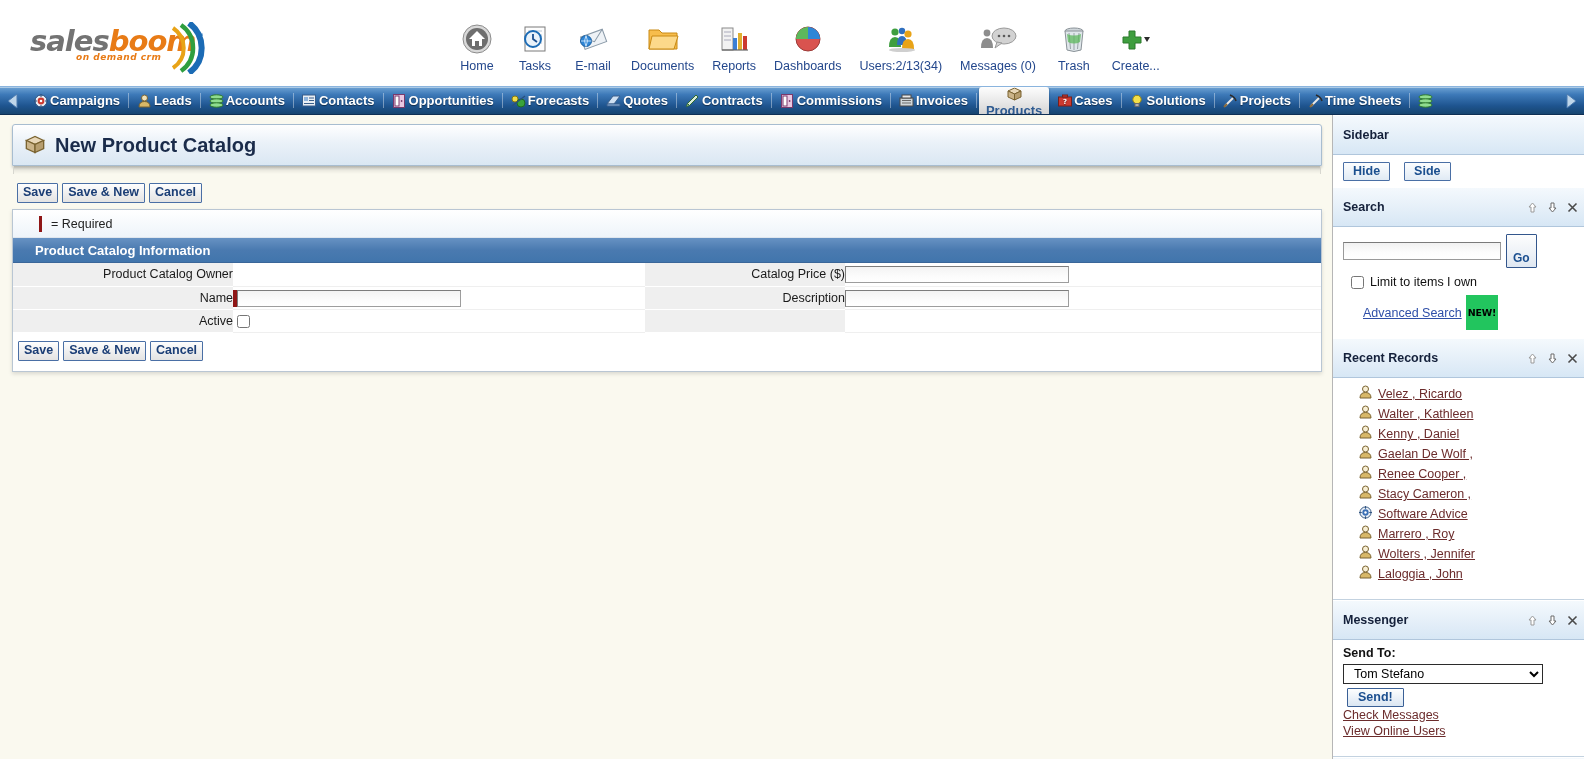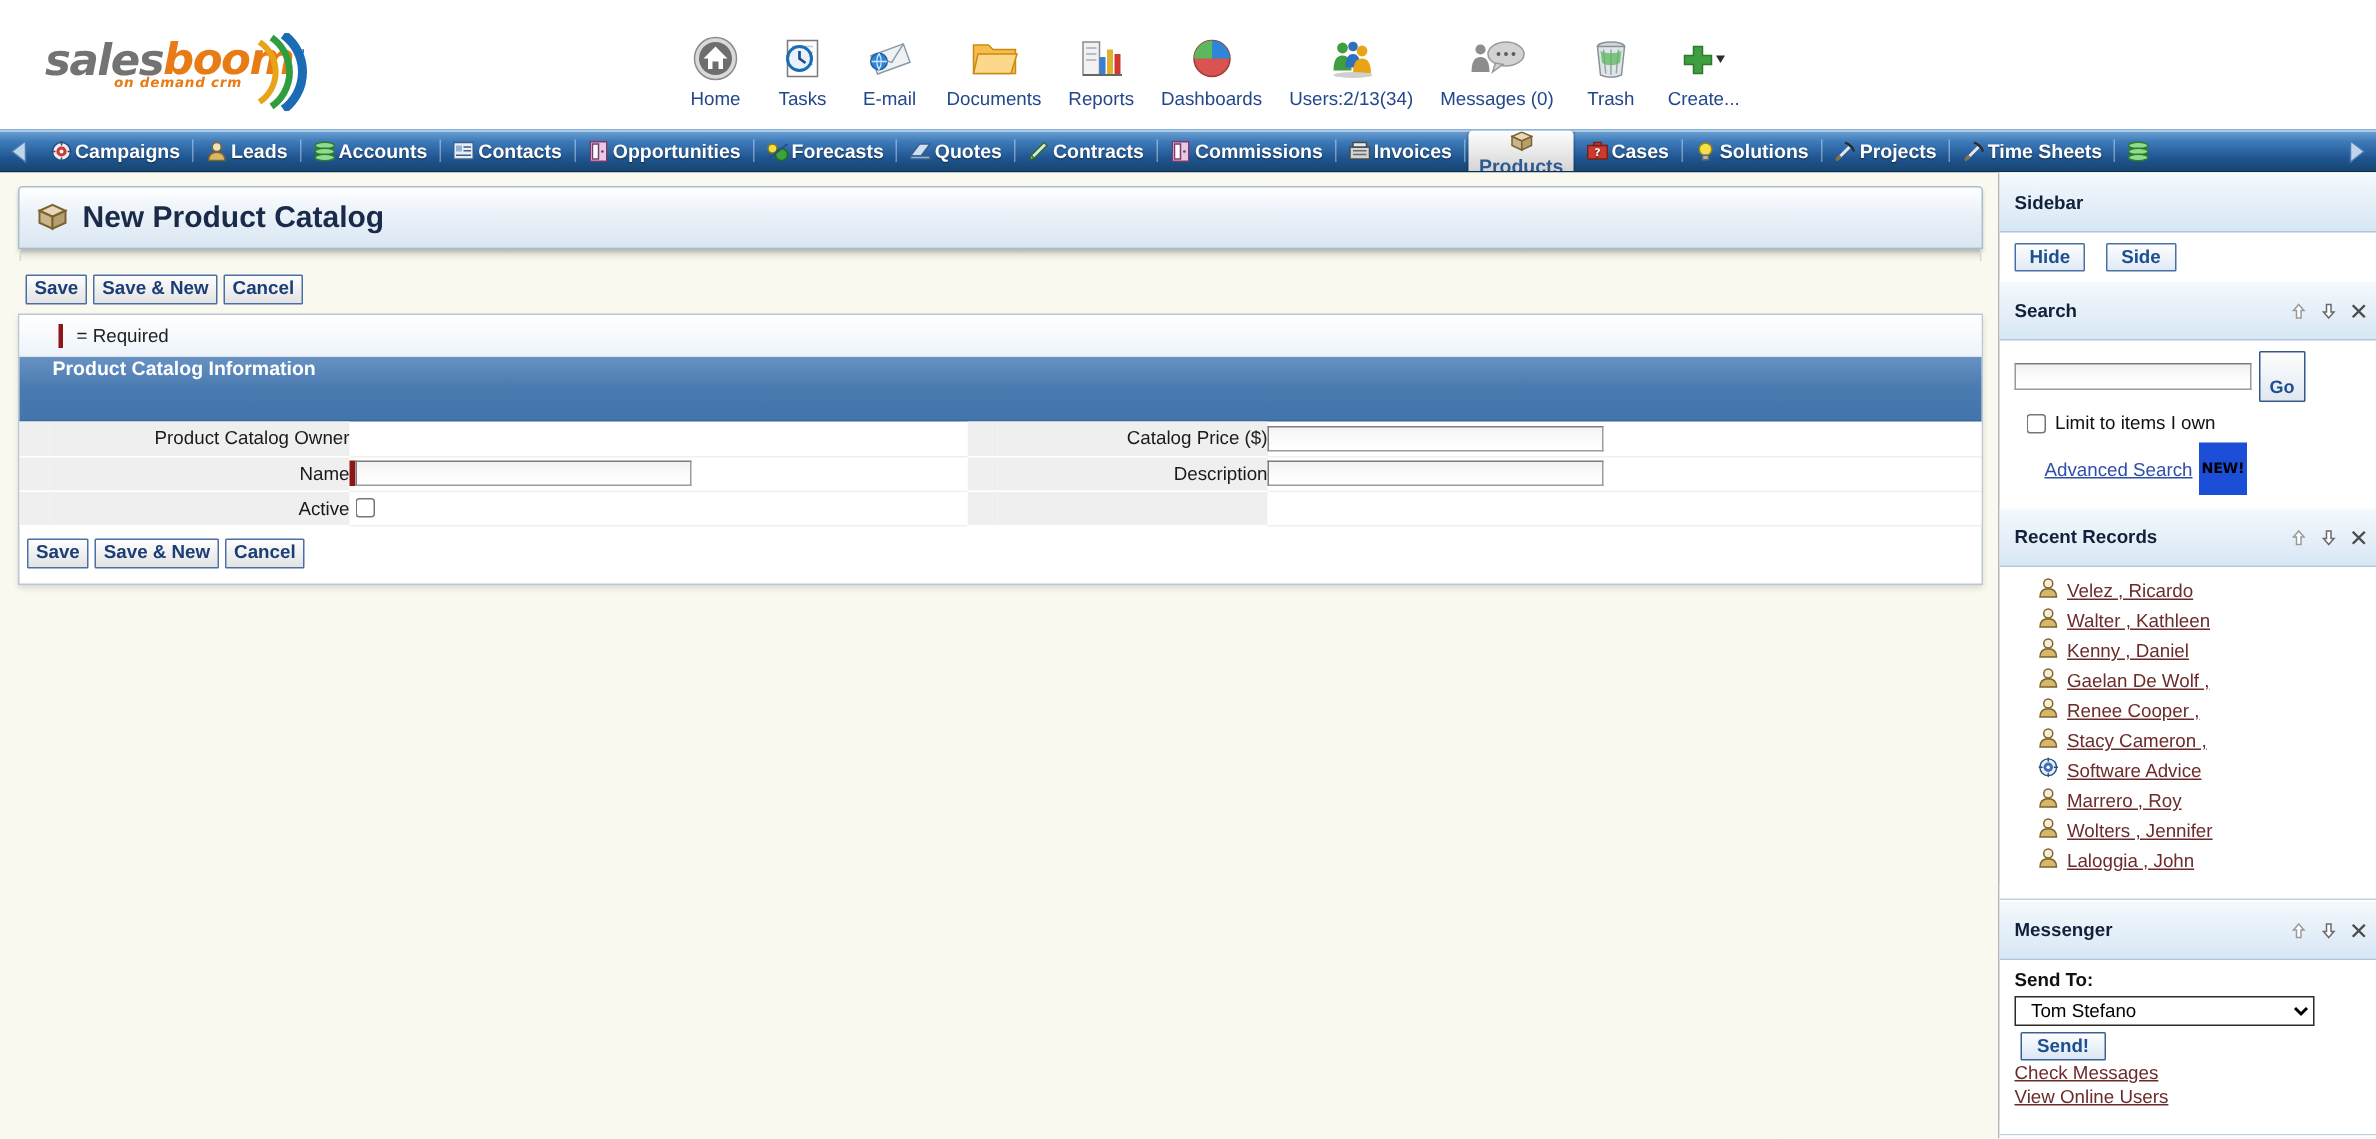--- a/index.html
+++ b/index.html
@@ -214,23 +214,23 @@
     width: 3px; height: 16px;
     background: #8f1616;
   }
   .req-text { margin-left: 16px; }
 
   .section-head {
     background: linear-gradient(to bottom,#6792c3 0%, #4a7ab0 50%, #4175ac 100%);
     color: #ffffff;
     font-weight: bold;
     font-size: 13px;
-    height: 43px;
+    height: 25px;
     display: flex;
-    align-items: flex-start;
+    align-items: center;
     padding-left: 22px;
     border-bottom: 1px solid #3a6699;
   }
 
   table.formtbl {
     width: 100%;
     border-collapse: collapse;
     table-layout: fixed;
   }
   table.formtbl td { padding: 0; }
@@ -332,21 +332,21 @@
     font-weight:bold;
     font-size: 12px;
     padding: 16px 6px 2px 6px;
     cursor:pointer;
     border-radius:1px;
   }
   .limit-row { display:flex; align-items:center; gap:6px; font-size: 12.5px; color:#111; margin-left: 8px;}
   .adv-row { margin-top: 6px; margin-left: 20px; display:flex; align-items:center; gap:4px;}
   .adv-link { color:#2f4fa8; font-size: 12.5px; text-decoration: underline; cursor:pointer;}
   .new-badge {
-    background: #1d4ed8;
+    background: #22c55e;
     color: #000;
     font-size: 9.5px;
     font-weight: bold;
     font-family: "DejaVu Sans", sans-serif;
     padding: 12px 2px;
     letter-spacing: -0.2px;
   }
 
   .rec-list { padding: 6px 0 6px 0; }
   .rec-item {

